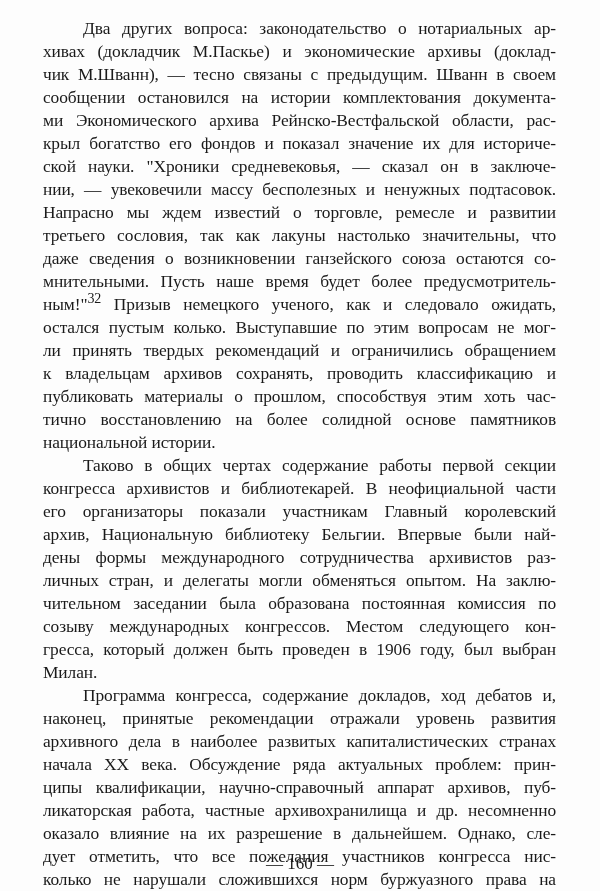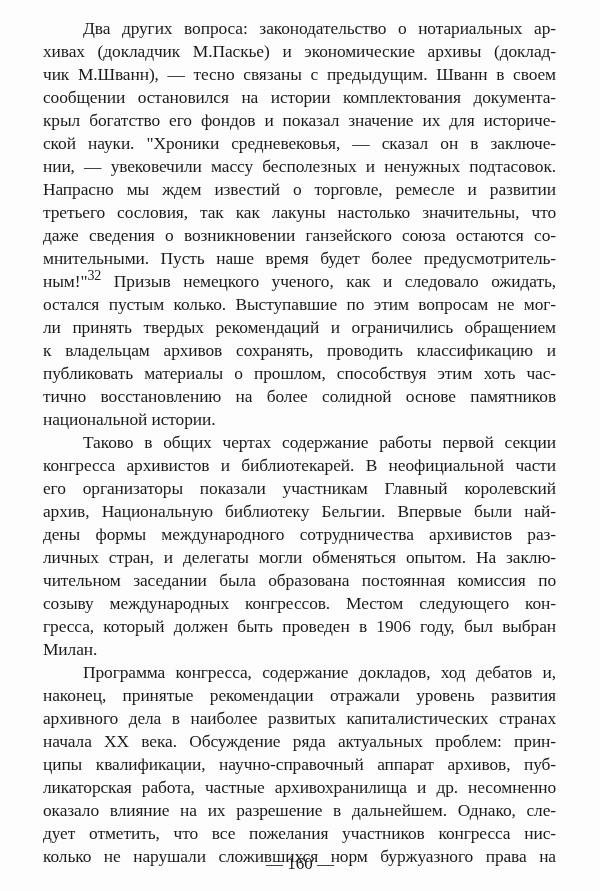--- a/index.html
+++ b/index.html
@@ -65,20 +65,21 @@
 </head>
 <body>
 
 <div class="page">
   <div class="text-block">
 
     <span class="line indent">Два других вопроса: законодательство о нотариальных ар-</span>
     <span class="line">хивах (докладчик М.Паскье) и экономические архивы (доклад-</span>
     <span class="line">чик М.Шванн), — тесно связаны с предыдущим. Шванн в своем</span>
     <span class="line">сообщении остановился на истории комплектования документа-</span>
+    <span class="line">ми Экономического архива Рейнско-Вестфальской области, рас-</span>
     <span class="line">крыл богатство его фондов и показал значение их для историче-</span>
     <span class="line">ской науки. "Хроники средневековья, — сказал он в заключе-</span>
     <span class="line">нии, — увековечили массу бесполезных и ненужных подтасовок.</span>
     <span class="line">Напрасно мы ждем известий о торговле, ремесле и развитии</span>
     <span class="line">третьего сословия, так как лакуны настолько значительны, что</span>
     <span class="line">даже сведения о возникновении ганзейского союза остаются со-</span>
     <span class="line">мнительными. Пусть наше время будет более предусмотритель-</span>
     <span class="line"><span>ным!"</span><sup>32</sup><span> Призыв немецкого ученого, как и следовало ожидать,</span></span>
     <span class="line">остался пустым колько. Выступавшие по этим вопросам не мог-</span>
     <span class="line">ли принять твердых рекомендаций и ограничились обращением</span>

